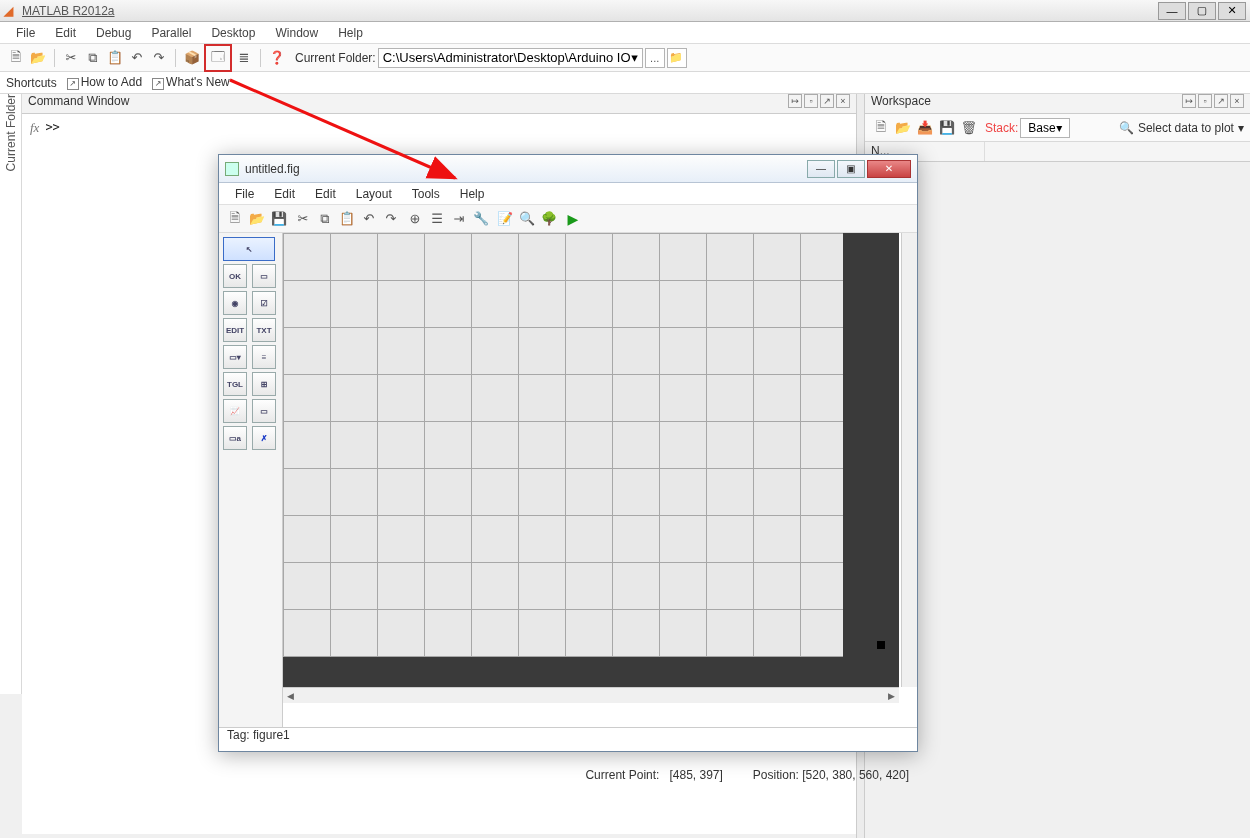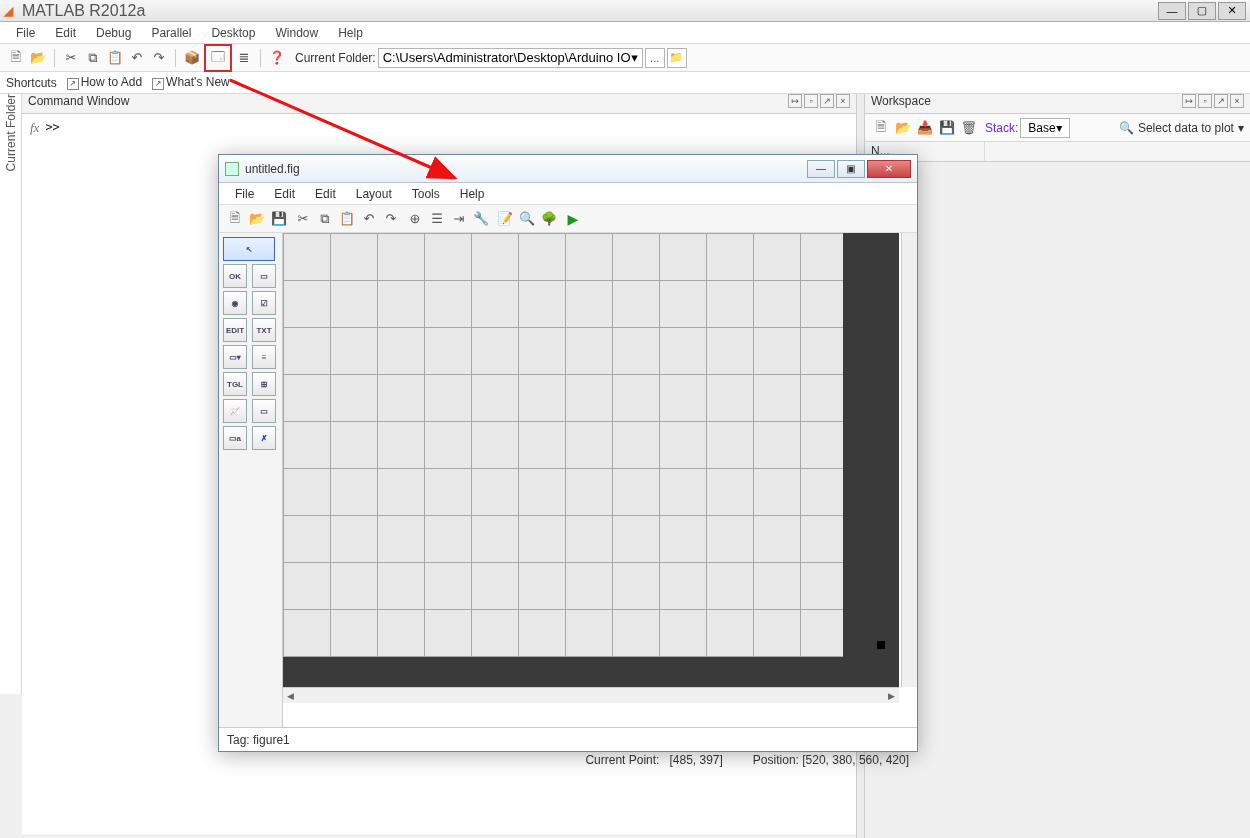--- a/index.html
+++ b/index.html
@@ -1,21 +1,21 @@
 <!DOCTYPE html>
 <html><head>
 <meta charset="utf-8">
 <style>
   * { box-sizing: border-box; margin: 0; padding: 0; font-family: "Microsoft YaHei", "Segoe UI", Tahoma, sans-serif; }
   body { width: 1250px; height: 838px; background: #f0f0f0; position: relative; overflow: hidden; font-size: 12px; }
 
   
   .os-titlebar { height: 22px; background: linear-gradient(#f7f7f7,#e4e4e4); display: flex; align-items: center; padding: 0 4px; border-bottom: 1px solid #b0b0b0; }
   .os-titlebar .logo { width: 12px; height: 16px; margin-right: 6px; display: flex; align-items: center; color: #e06a2a; font-weight: bold; }
-  .os-titlebar .title { color: #555; font-size: 16px; }
+  .os-titlebar .title { color: #555; font-size: 12px; text-decoration: underline; }
   .os-ctrl { margin-left: auto; display: flex; }
   .os-ctrl button { width: 28px; height: 18px; font-size: 11px; background: #ddd; border: 1px solid #999; margin-left: 2px; }
 
   
   .menubar { height: 22px; background: #fff; display: flex; align-items: center; padding: 0 6px; border-bottom: 1px solid #dcdcdc; }
   .menubar span { padding: 2px 10px; color: #444; cursor: default; }
 
   
   .toolbar { height: 28px; background: #fafafa; border-bottom: 1px solid #d9d9d9; display: flex; align-items: center; padding: 0 6px; gap: 2px; }
   .toolbar .sep { width: 1px; height: 18px; background: #ccc; margin: 0 4px; }
@@ -38,21 +38,21 @@
   .panel-hdr .ctrls { margin-left: auto; display:flex; gap:2px; }
   .panel-hdr .ctrls .hc { width: 14px; height: 14px; border: 1px solid #aaa; font-size: 9px; display:flex;align-items:center;justify-content:center; color:#555;}
 
   .cmdwin { position:absolute; left:22px; top:94px; width:834px; }
   .cmdbody { background:#fff; height:720px; padding:6px 8px; display:flex; align-items:flex-start; gap:6px; }
   .fx { font-style:italic; color:#777; font-family: serif; font-size:13px;}
   .prompt { font-family: Consolas, monospace; color:#222; }
 
   .workspace { position:absolute; left:865px; top:94px; right:0; }
   .wstoolbar { height:28px; background:#fafafa; border-bottom:1px solid #d9d9d9; display:flex; align-items:center; padding:0 6px; gap:2px; }
-  .stack-lbl { font-size:12px; color:#6d28d9; margin-left:4px; }
+  .stack-lbl { font-size:12px; color:#ef4444; margin-left:4px; }
   .stack-combo { width:50px; height:20px; border:1px solid #b4b4b4; background:#fff; display:flex;align-items:center;padding:0 7px;font-size:12px;justify-content:space-between;}
   .sel-plot { margin-left:auto; display:flex;align-items:center;gap:4px;font-size:12px;color:#333; }
   .wstable-hdr { height:20px; background:#f5f5f5; border-bottom:1px solid #ccc; display:flex; }
   .wstable-hdr div { padding:2px 6px; font-size:12px; color:#333; border-right:1px solid #ddd;}
 
   
   .divider { position:absolute; left:856px; top:94px; width:9px; bottom:0; background:#ececec; border-left:1px solid #ccc; border-right:1px solid #ccc; }
 
   
   .guidewin { position:absolute; left:218px; top:154px; width:700px; height:598px; background:#0369a1; border:1px solid #6e86a0; box-shadow: 0 3px 20px rgba(0,0,0,0.3); }
@@ -77,21 +77,21 @@
   .canvas-in { position:absolute; left:0; top:0; right:18px; bottom:40px; background:#3a3a3a; }
   .grid-area { position:absolute; left:0; top:0; width:560px; height:424px; background:#e8e8e8;
     background-image:
       linear-gradient(#a7a7a7 1px, transparent 1px),
       linear-gradient(90deg, #a7a7a7 1px, transparent 1px);
     background-size: 47px 47px;
   }
   .scroll-h { position:absolute; left:0; right:18px; bottom:24px; height:16px; background:#f0f0f0; border-top:1px solid #ccc; display:flex;justify-content:space-between; padding:0 4px; font-size:9px;color:#666;align-items:center;}
   .scroll-v { position:absolute; right:0; top:0; bottom:40px; width:16px; background:#f0f0f0; border-left:1px solid #ccc;}
 
-  .gw-status { height:24px; background:#fff; border-top:1px solid #ccc; display:flex; align-items:center; padding:0 8px; font-size:12px; color:#333; gap:40px;}
+  .gw-status { height:24px; background:#fff; border-top:1px solid #ccc; display:flex; align-items:flex-start; padding:0 8px; font-size:12px; color:#333; gap:40px;}
   .gw-status .r { margin-left:auto; display:flex; gap:30px;margin-top:40px;}
 
   
   .arrow-svg { position:absolute; left: 70px; top: 70px; pointer-events:none; }
 
   .resize-handle { position:absolute; right:14px; bottom:38px; width:8px;height:8px; background:#000; }
 </style>
 </head>
 <body>
 

